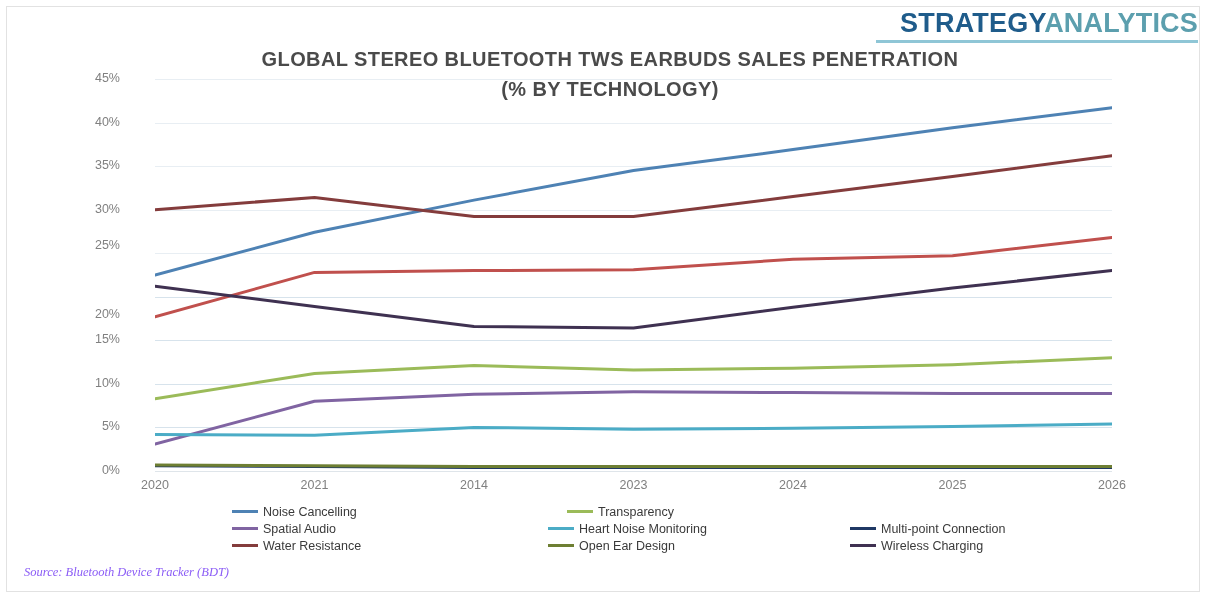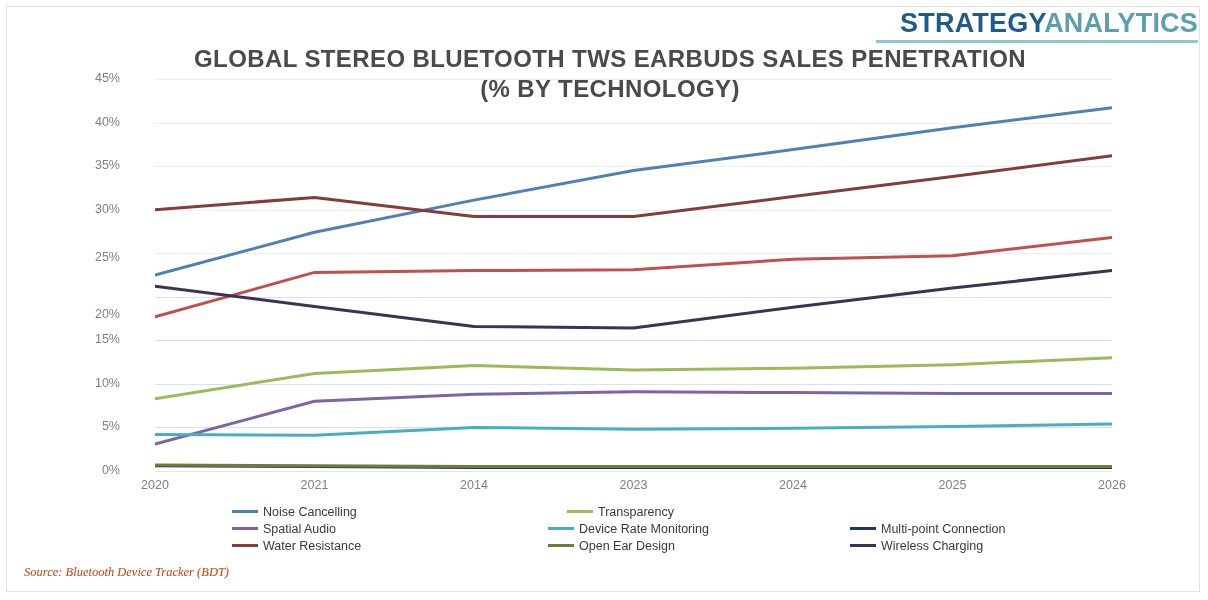--- a/index.html
+++ b/index.html
@@ -10,21 +10,21 @@
   #frame{position:absolute;left:6px;top:6px;width:1194px;height:586px;border:1px solid #e2e2e2;box-sizing:border-box;}
 
   
   #logo{position:absolute;right:10px;top:8px;font-size:27px;font-weight:bold;letter-spacing:.2px;white-space:nowrap;}
   #logo .s1{color:#1F5C8B;}
   #logo .s2{color:#5C9FAE;}
   #logo-underline{position:absolute;right:10px;top:40px;width:322px;height:3px;background:#8FC6D6;}
 
   
   #title{position:absolute;left:150px;top:44px;width:920px;text-align:center;color:#4a4a4a;
-         font-size:24px;font-weight:bold;line-height:30px;letter-spacing:.4px;}
+         font-size:20px;font-weight:bold;line-height:30px;letter-spacing:.4px;}
 
   
   #plot{position:absolute;left:155px;top:79px;width:957px;height:392px;}
   .gridline{position:absolute;left:0;width:957px;height:1px;background:#e8eef3;}
   .gridline.g0{background:#dfe5ea;}
   .gridline.strong{background:#d7e3ec;}
 
   
   .ylabel{position:absolute;right:0;width:60px;text-align:right;font-size:12.5px;color:#808080;
           transform:translateY(-8px);}
@@ -36,21 +36,21 @@
   #lines{position:absolute;left:0;top:0;}
 
   
   #legend{position:absolute;left:232px;top:503px;width:880px;}
   .legend-row{display:flex;gap:40px;}
   .legend-item{display:flex;align-items:center;height:17px;font-size:12.5px;color:#3a3a3a;}
   .legend-item .swatch{width:26px;height:3px;margin-right:5px;flex:0 0 26px;}
   .lc1{width:295px;} .lc2{width:280px;} .lc3{width:280px;}
 
   
-  #source{position:absolute;left:24px;top:565px;font-size:12.5px;font-style:italic;color:#c2410c;
+  #source{position:absolute;left:24px;top:565px;font-size:12.5px;font-style:italic;color:#8b5cf6;
           font-family:"Liberation Serif",serif;}
 </style>
 </head>
 <body>
 
 <div id="root">
   <div id="frame"></div>
 
   <div id="logo">
     <span class="s1">STRATEGY</span><span class="s2">ANALYTICS</span>
@@ -84,21 +84,21 @@
         <polyline points="0.0,385.9 159.5,386.8 319.0,387.6 478.5,387.6 638.0,387.6 797.5,387.6 957.0,387.6" fill="none" stroke="#6E7F33" stroke-width="3" stroke-linejoin="round" stroke-linecap="round"></polyline>
         <polyline points="0.0,207.3 159.5,227.4 319.0,247.4 478.5,249.1 638.0,228.2 797.5,209.1 957.0,191.6" fill="none" stroke="#3F3151" stroke-width="3" stroke-linejoin="round" stroke-linecap="round"></polyline>
       </svg>
     </div>
   <div id="ylabels">
       <div class="ylabel" style="top: 392px;">0%</div>
       <div class="ylabel" style="top: 348.444px;">5%</div>
       <div class="ylabel" style="top: 304.889px;">10%</div>
       <div class="ylabel" style="top: 261.333px;">15%</div>
       <div class="ylabel" style="top: 236px;">20%</div>
-      <div class="ylabel" style="top: 179px;">25%</div>
+      <div class="ylabel" style="top: 167px;">25%</div>
       <div class="ylabel" style="top: 130.667px;">30%</div>
       <div class="ylabel" style="top: 87.1111px;">35%</div>
       <div class="ylabel" style="top: 43.5556px;">40%</div>
       <div class="ylabel" style="top: 0px;">45%</div>
     </div>
   <div id="xlabels">
       <div class="xlabel" style="left: 0px;">2020</div>
       <div class="xlabel" style="left: 159.5px;">2021</div>
       <div class="xlabel" style="left: 319px;">2014</div>
       <div class="xlabel" style="left: 478.5px;">2023</div>
@@ -118,21 +118,21 @@
           <span>Transparency</span>
         </div>
       </div>
       <div class="legend-row">
         <div class="legend-item lc1">
           <span class="swatch" style="background: rgb(128, 100, 162);"></span>
           <span>Spatial Audio</span>
         </div>
         <div class="legend-item lc2">
           <span class="swatch" style="background: rgb(75, 172, 198);"></span>
-          <span>Device Rate Monitoring</span>
+          <span>Heart Noise Monitoring</span>
         </div>
         <div class="legend-item lc3">
           <span class="swatch" style="background: rgb(31, 56, 100);"></span>
           <span>Multi-point Connection</span>
         </div>
       </div>
       <div class="legend-row">
         <div class="legend-item lc1">
           <span class="swatch" style="background: rgb(132, 60, 60);"></span>
           <span>Water Resistance</span>

